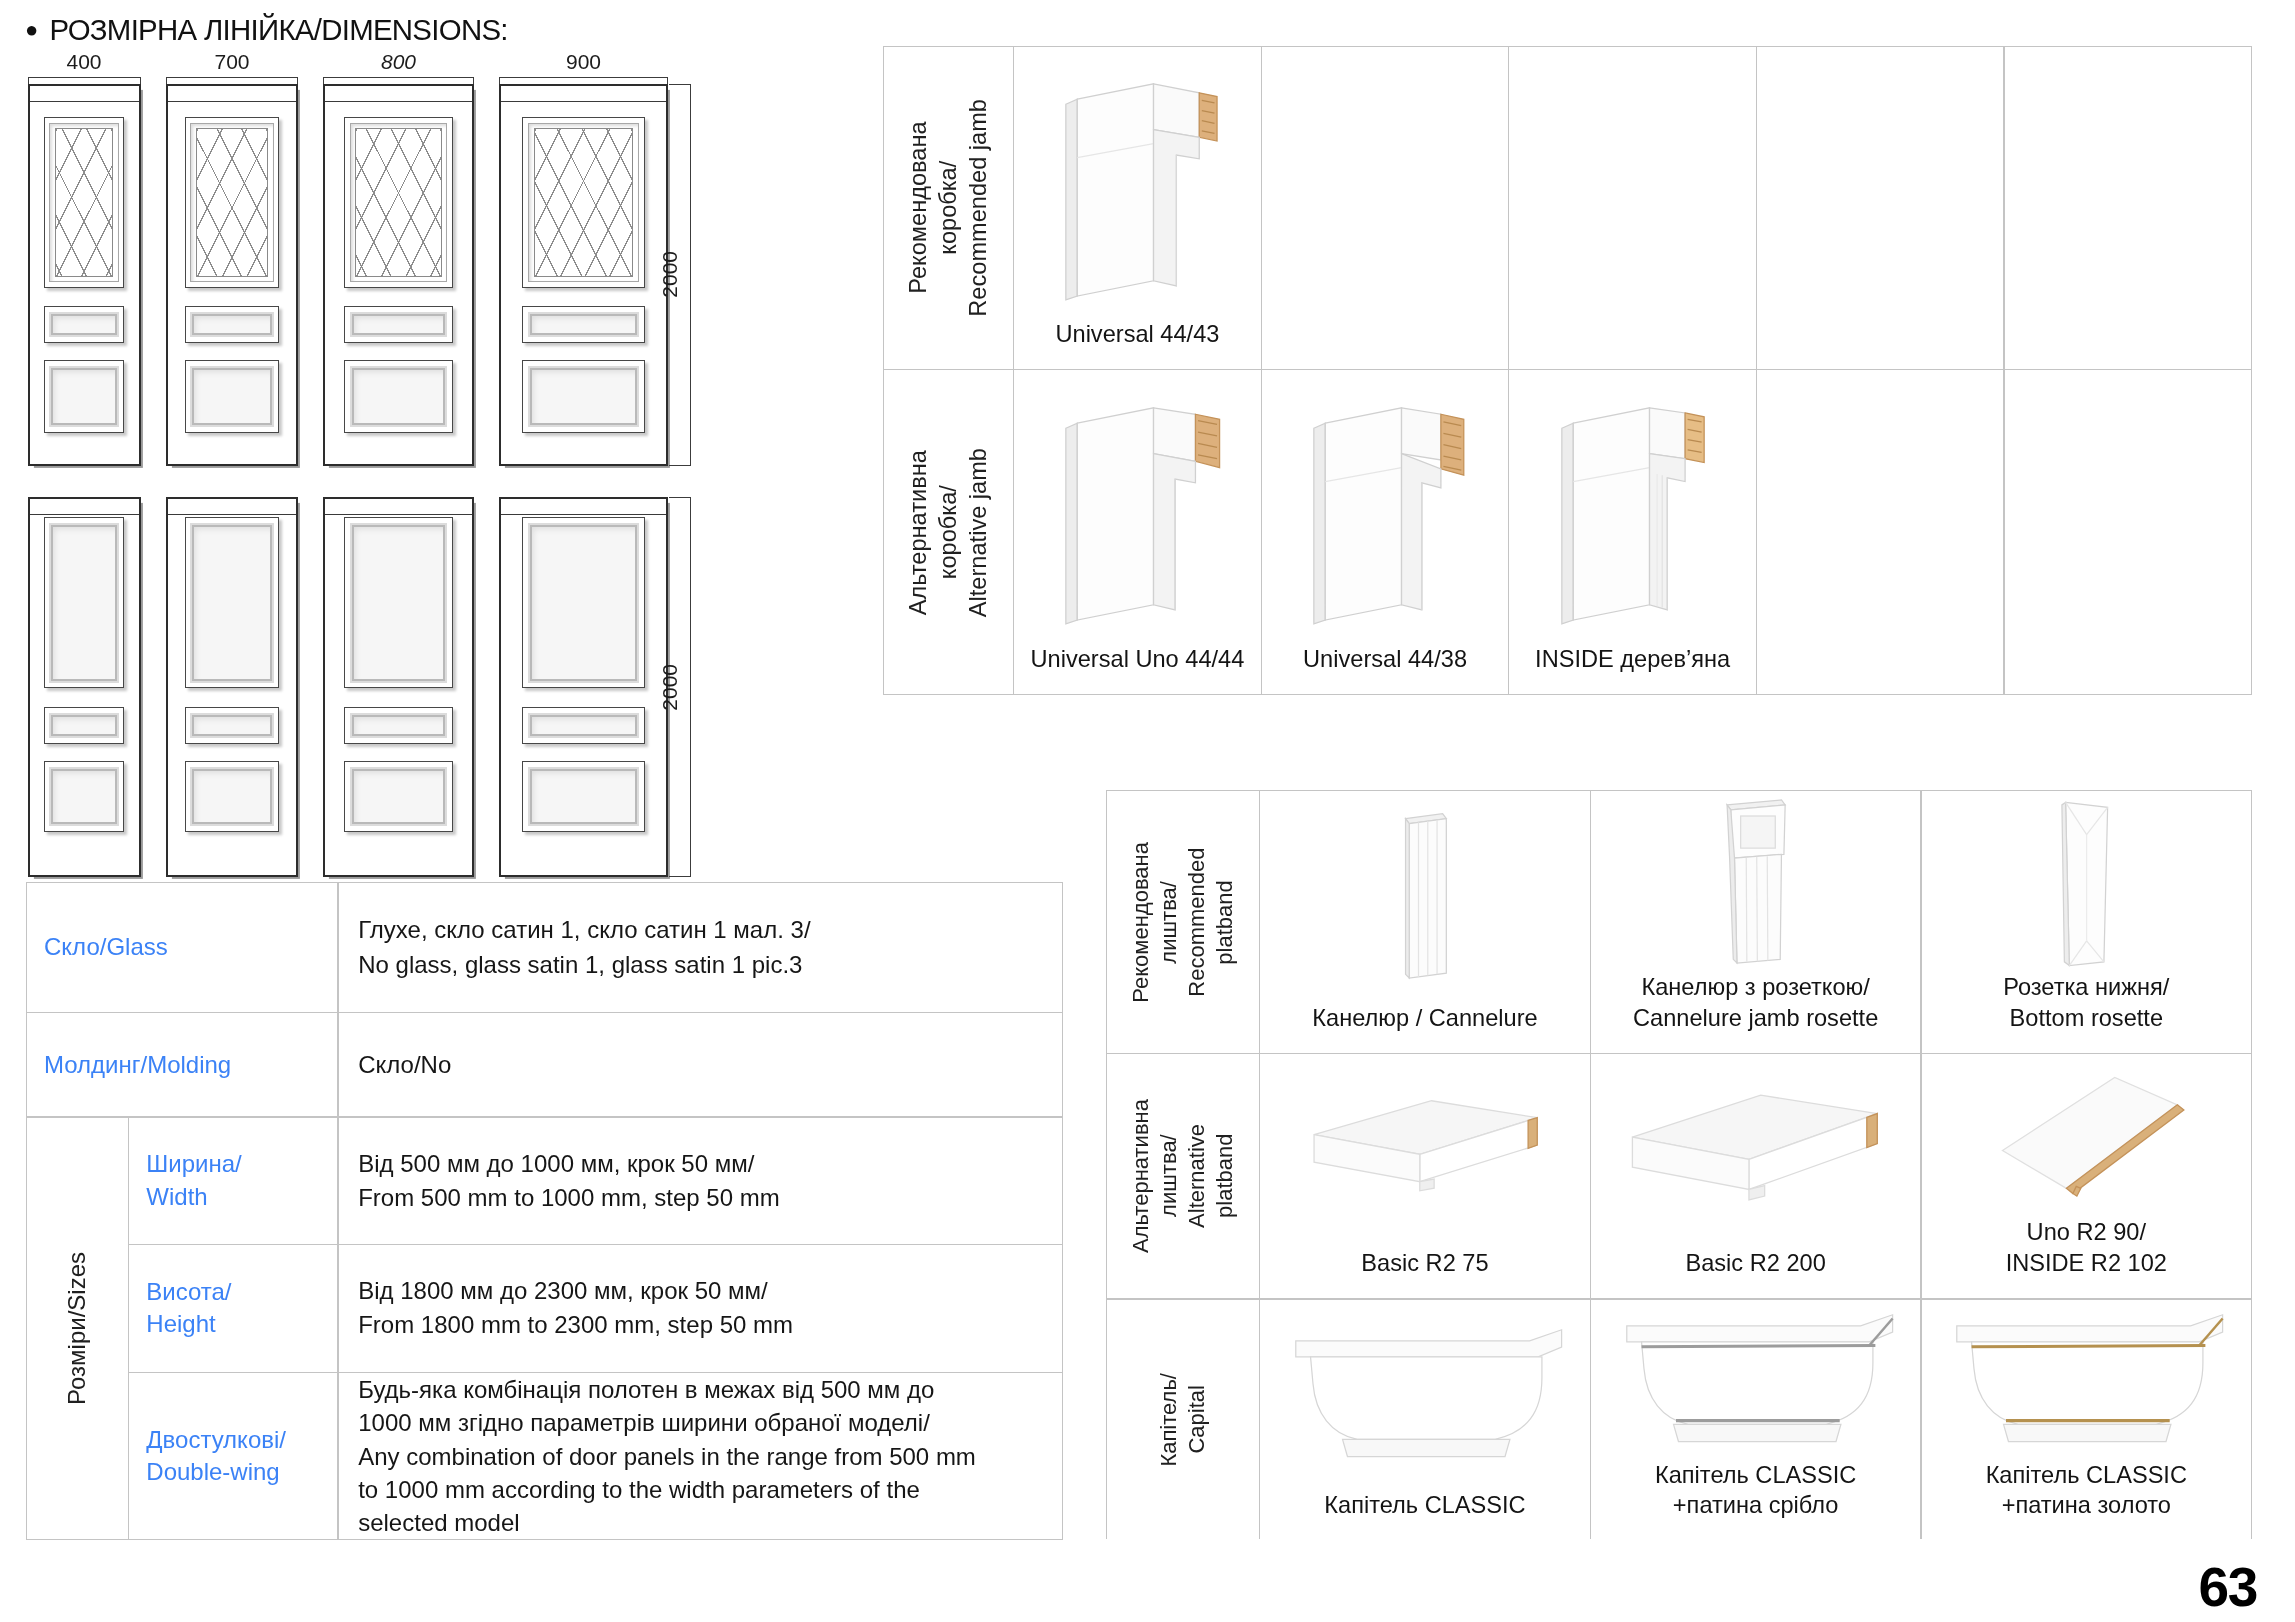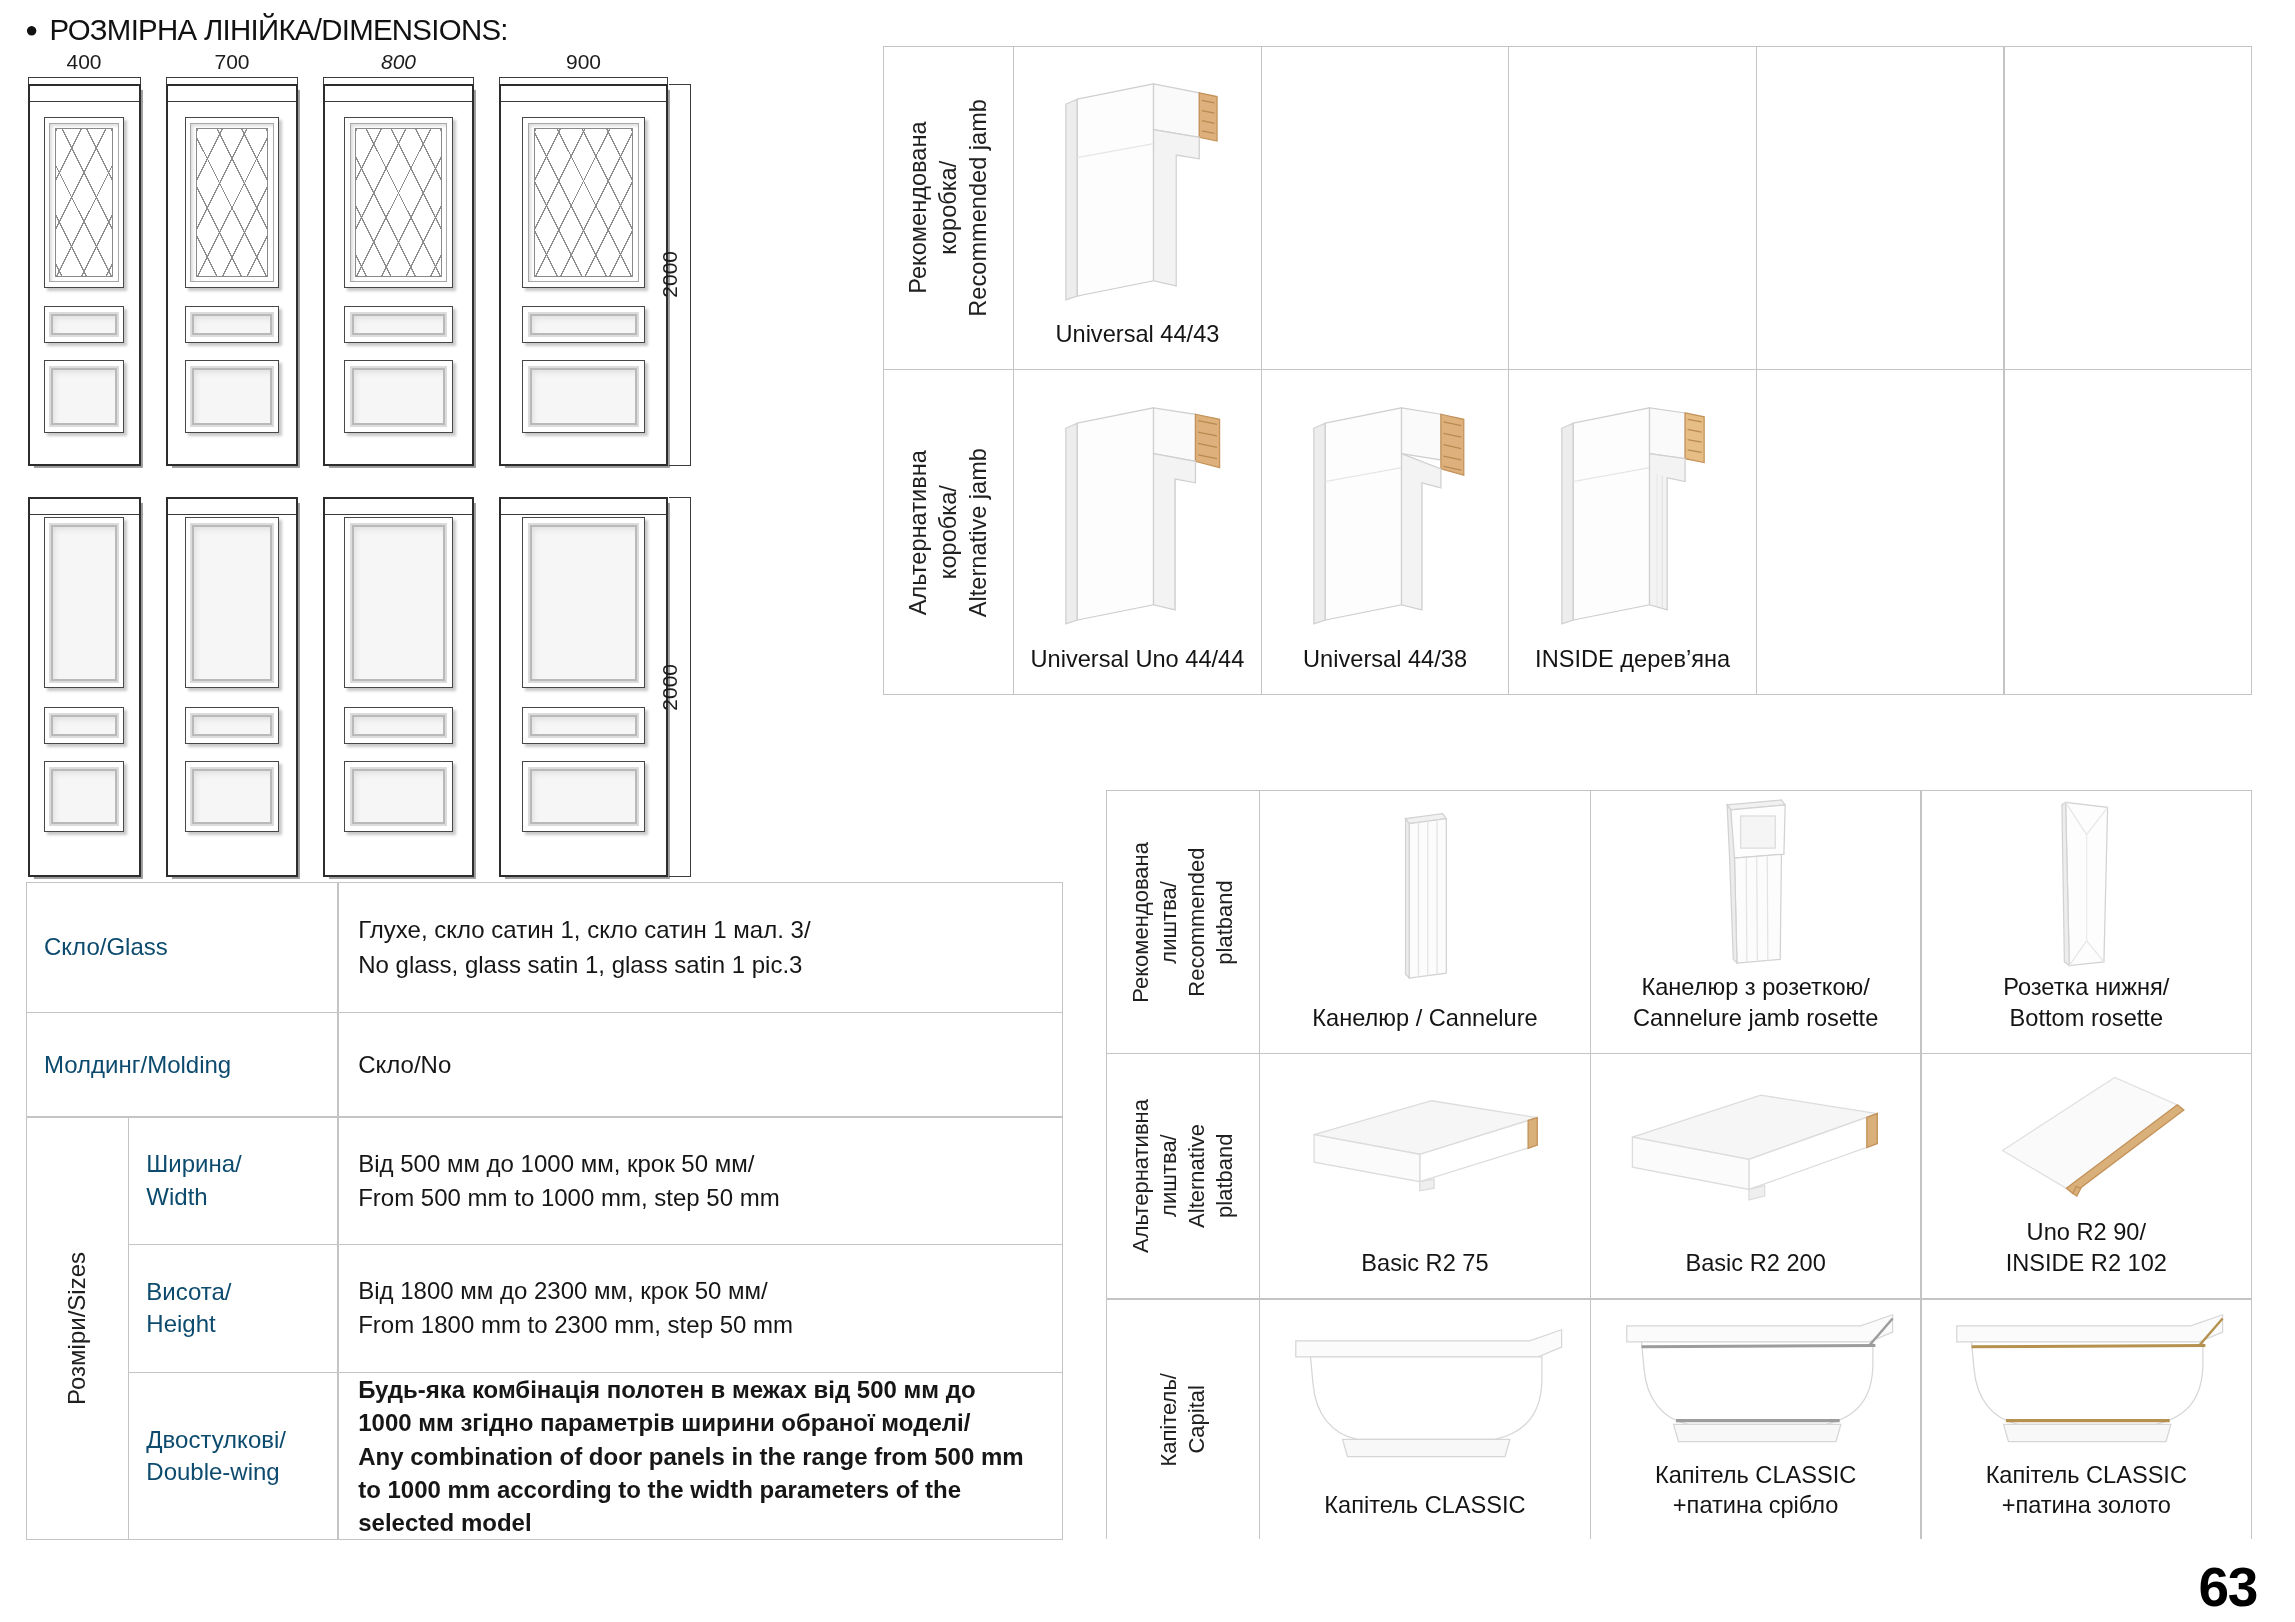--- a/index.html
+++ b/index.html
@@ -33,21 +33,21 @@
   
   .gridtable { position:absolute; display:grid; background:#c4c4c4; border:1.3px solid #c4c4c4; grid-gap:1.3px; }
   .cell { background:#ffffff; position:relative; }
   .label-cell { display:flex; align-items:center; justify-content:center; }
   .label-cell .vtext { font-size:23.6px; line-height:1.28; text-align:center; color:#202020; }
   .img-cell { display:flex; flex-direction:column; align-items:center; }
   .img-zone { flex:1 1 auto; display:flex; align-items:center; justify-content:center; width:100%; }
   .caption { flex:0 0 auto; padding:0 6.5px 19.6px 6.5px; font-size:23.6px; line-height:1.3; text-align:center; white-space:pre-line; color:#141414; }
 
   
-  .spec-label { display:flex; align-items:center; padding-left:17px; font-size:24px; color:#0c4a6e; white-space:pre-line; line-height:1.35; }
+  .spec-label { display:flex; align-items:center; padding-left:17px; font-size:24px; color:#3b82f6; white-space:pre-line; line-height:1.35; }
   .spec-value { display:flex; align-items:center; padding-left:19.6px; padding-right:13px; font-size:24px; color:#161616; white-space:pre-line; line-height:1.42; }
 
   
   .page-num { position:absolute; left:2159px; top:1555px; width:98px; text-align:right; font-size:55px; font-weight:bold; color:#000; letter-spacing:-1.3px; }
 
   svg { display:block; }
 </style>
 </head>
 <body>
 
@@ -314,21 +314,21 @@
     <div class="cell spec-value">Від 500 мм до 1000 мм, крок 50 мм/
 From 500 mm to 1000 mm, step 50 mm</div>
 
     <div class="cell spec-label">Висота/
 Height</div>
     <div class="cell spec-value">Від 1800 мм до 2300 мм, крок 50 мм/
 From 1800 mm to 2300 mm, step 50 mm</div>
 
     <div class="cell spec-label">Двостулкові/
 Double-wing</div>
-    <div class="cell spec-value" style="line-height:1.38;font-weight:bold;">Будь-яка комбінація полотен в межах від 500 мм до
+    <div class="cell spec-value" style="line-height:1.38;">Будь-яка комбінація полотен в межах від 500 мм до
 1000 мм згідно параметрів ширини обраної моделі/
 Any combination of door panels in the range from 500 mm
 to 1000 mm according to the width parameters of the
 selected model</div>
   </div>
 
   <div class="gridtable" style="left:1106px; top:790px; width:1146px; height:749px; grid-template-columns:152px repeat(3,1fr); grid-template-rows:262px 244px auto;">
 
     <div class="cell label-cell">
       <span class="vtext" style="font-size:22px;">Рекомендована

